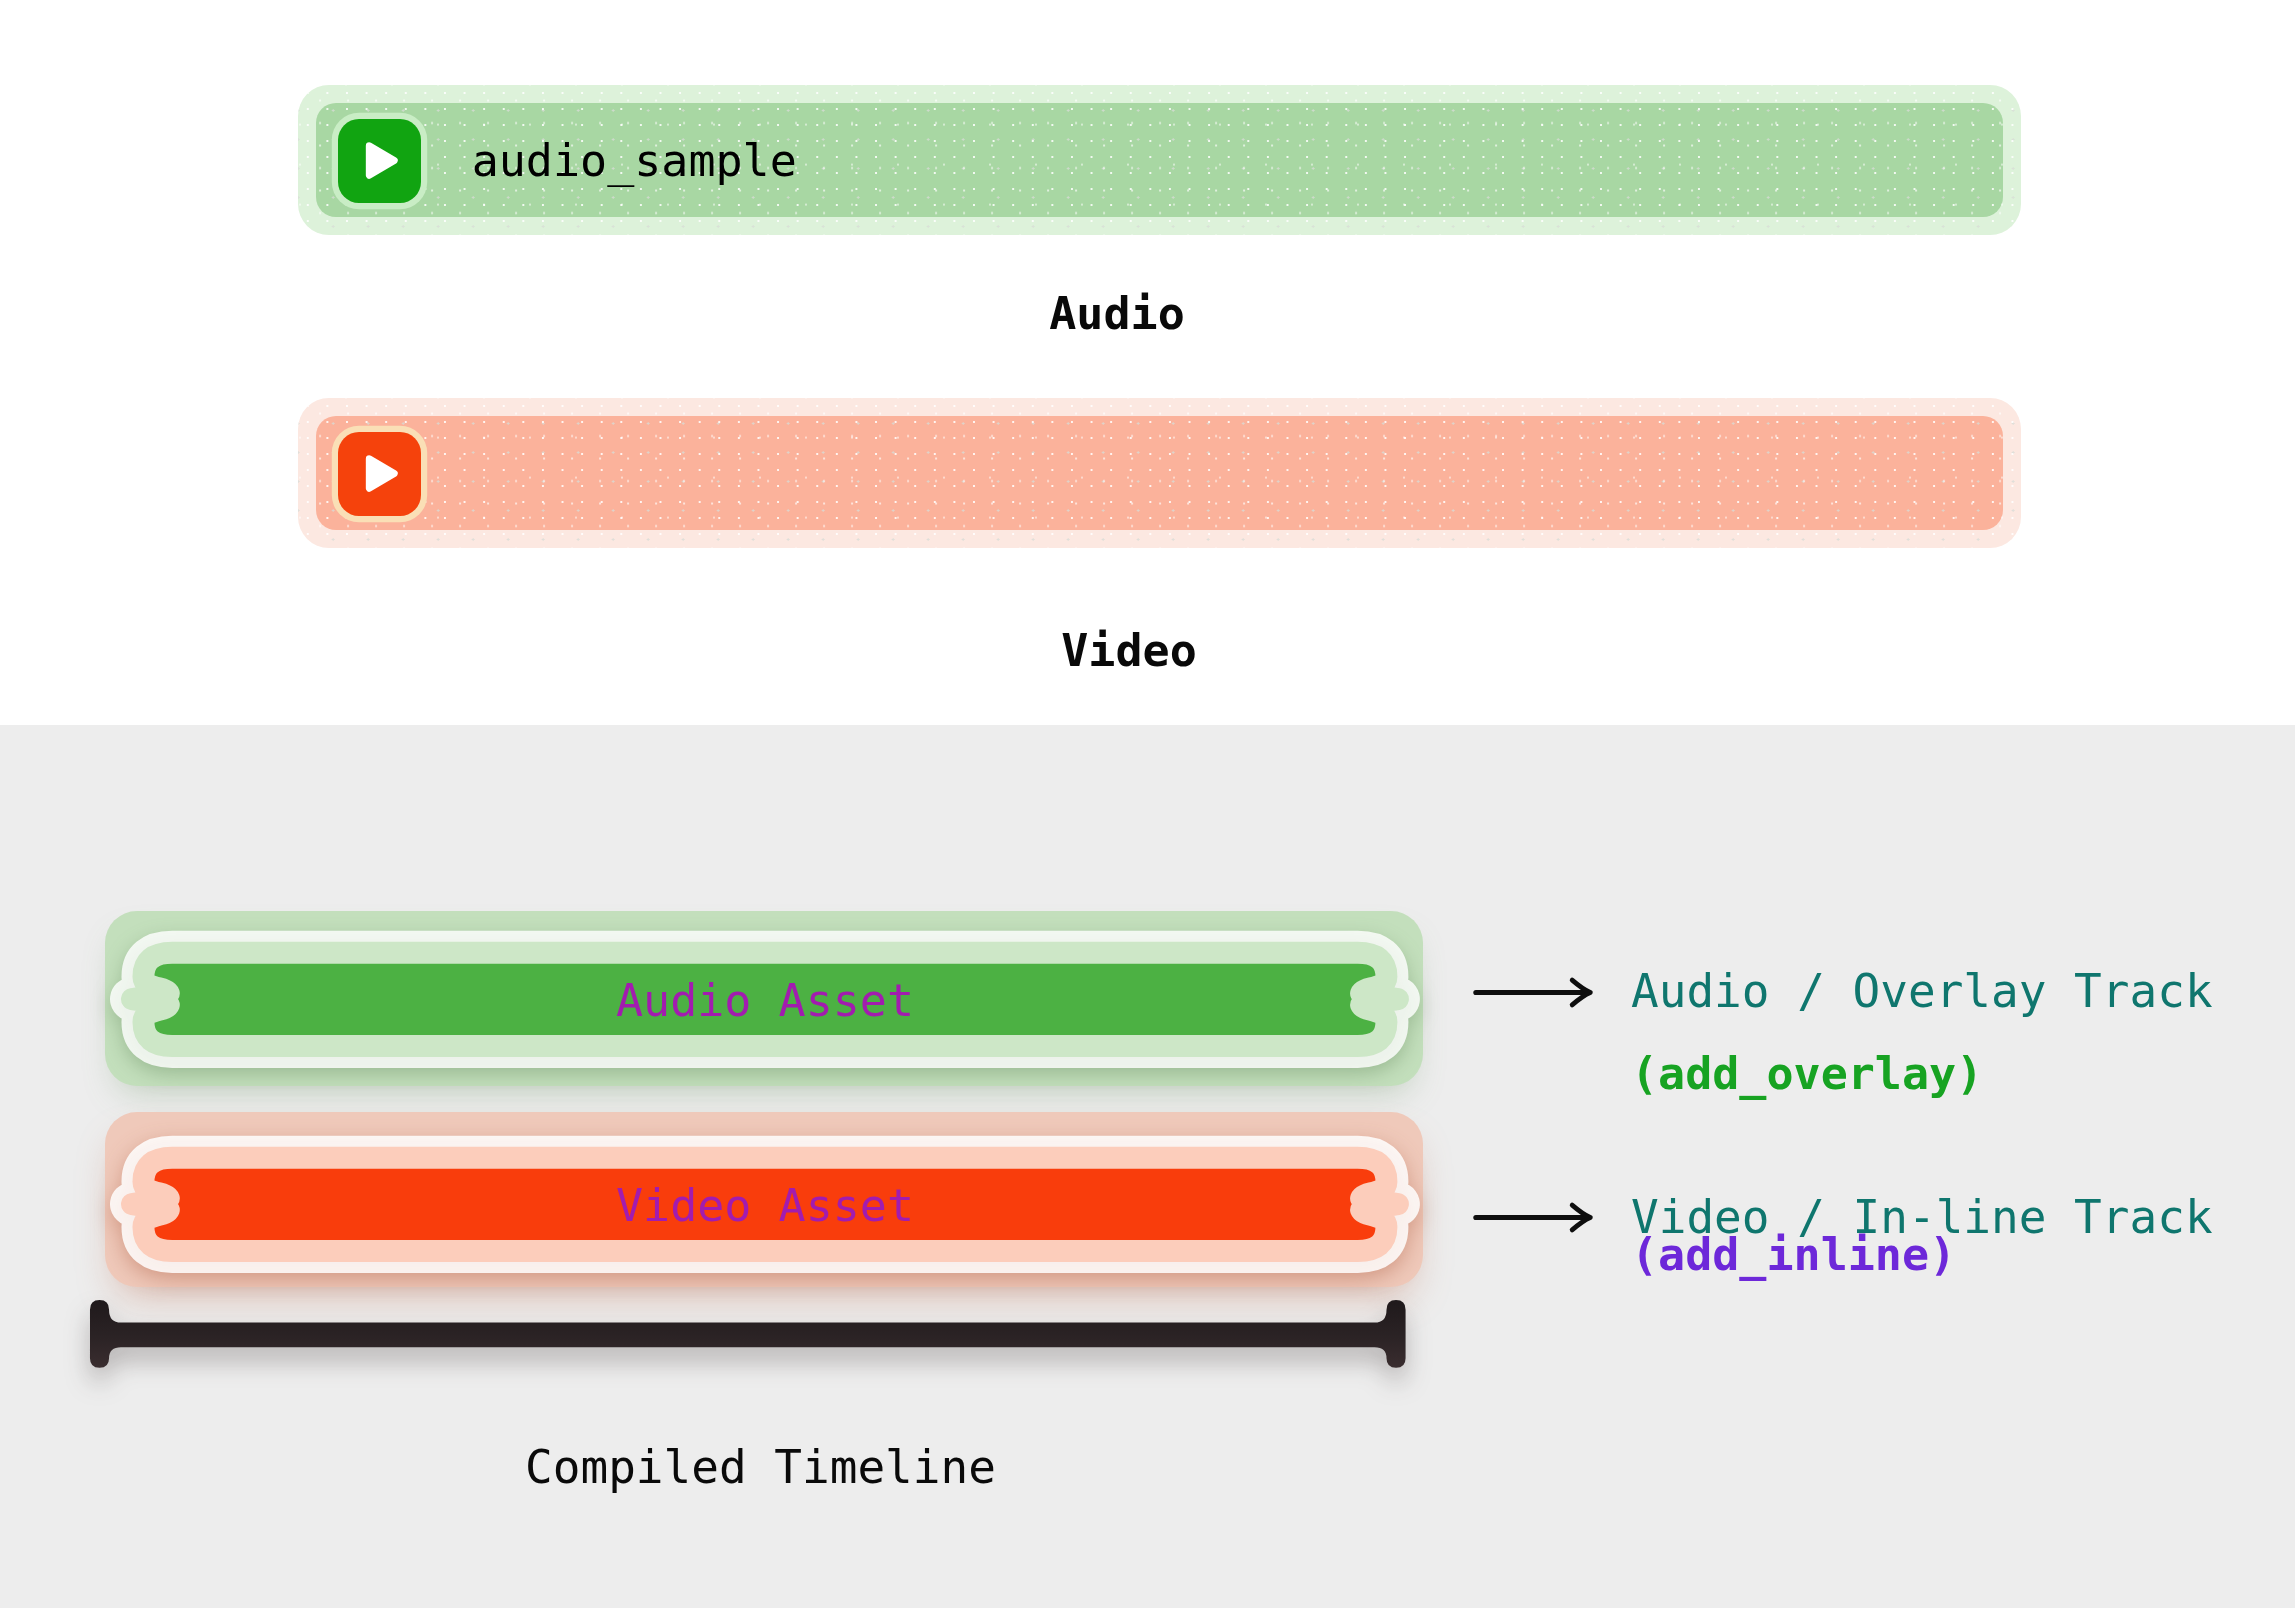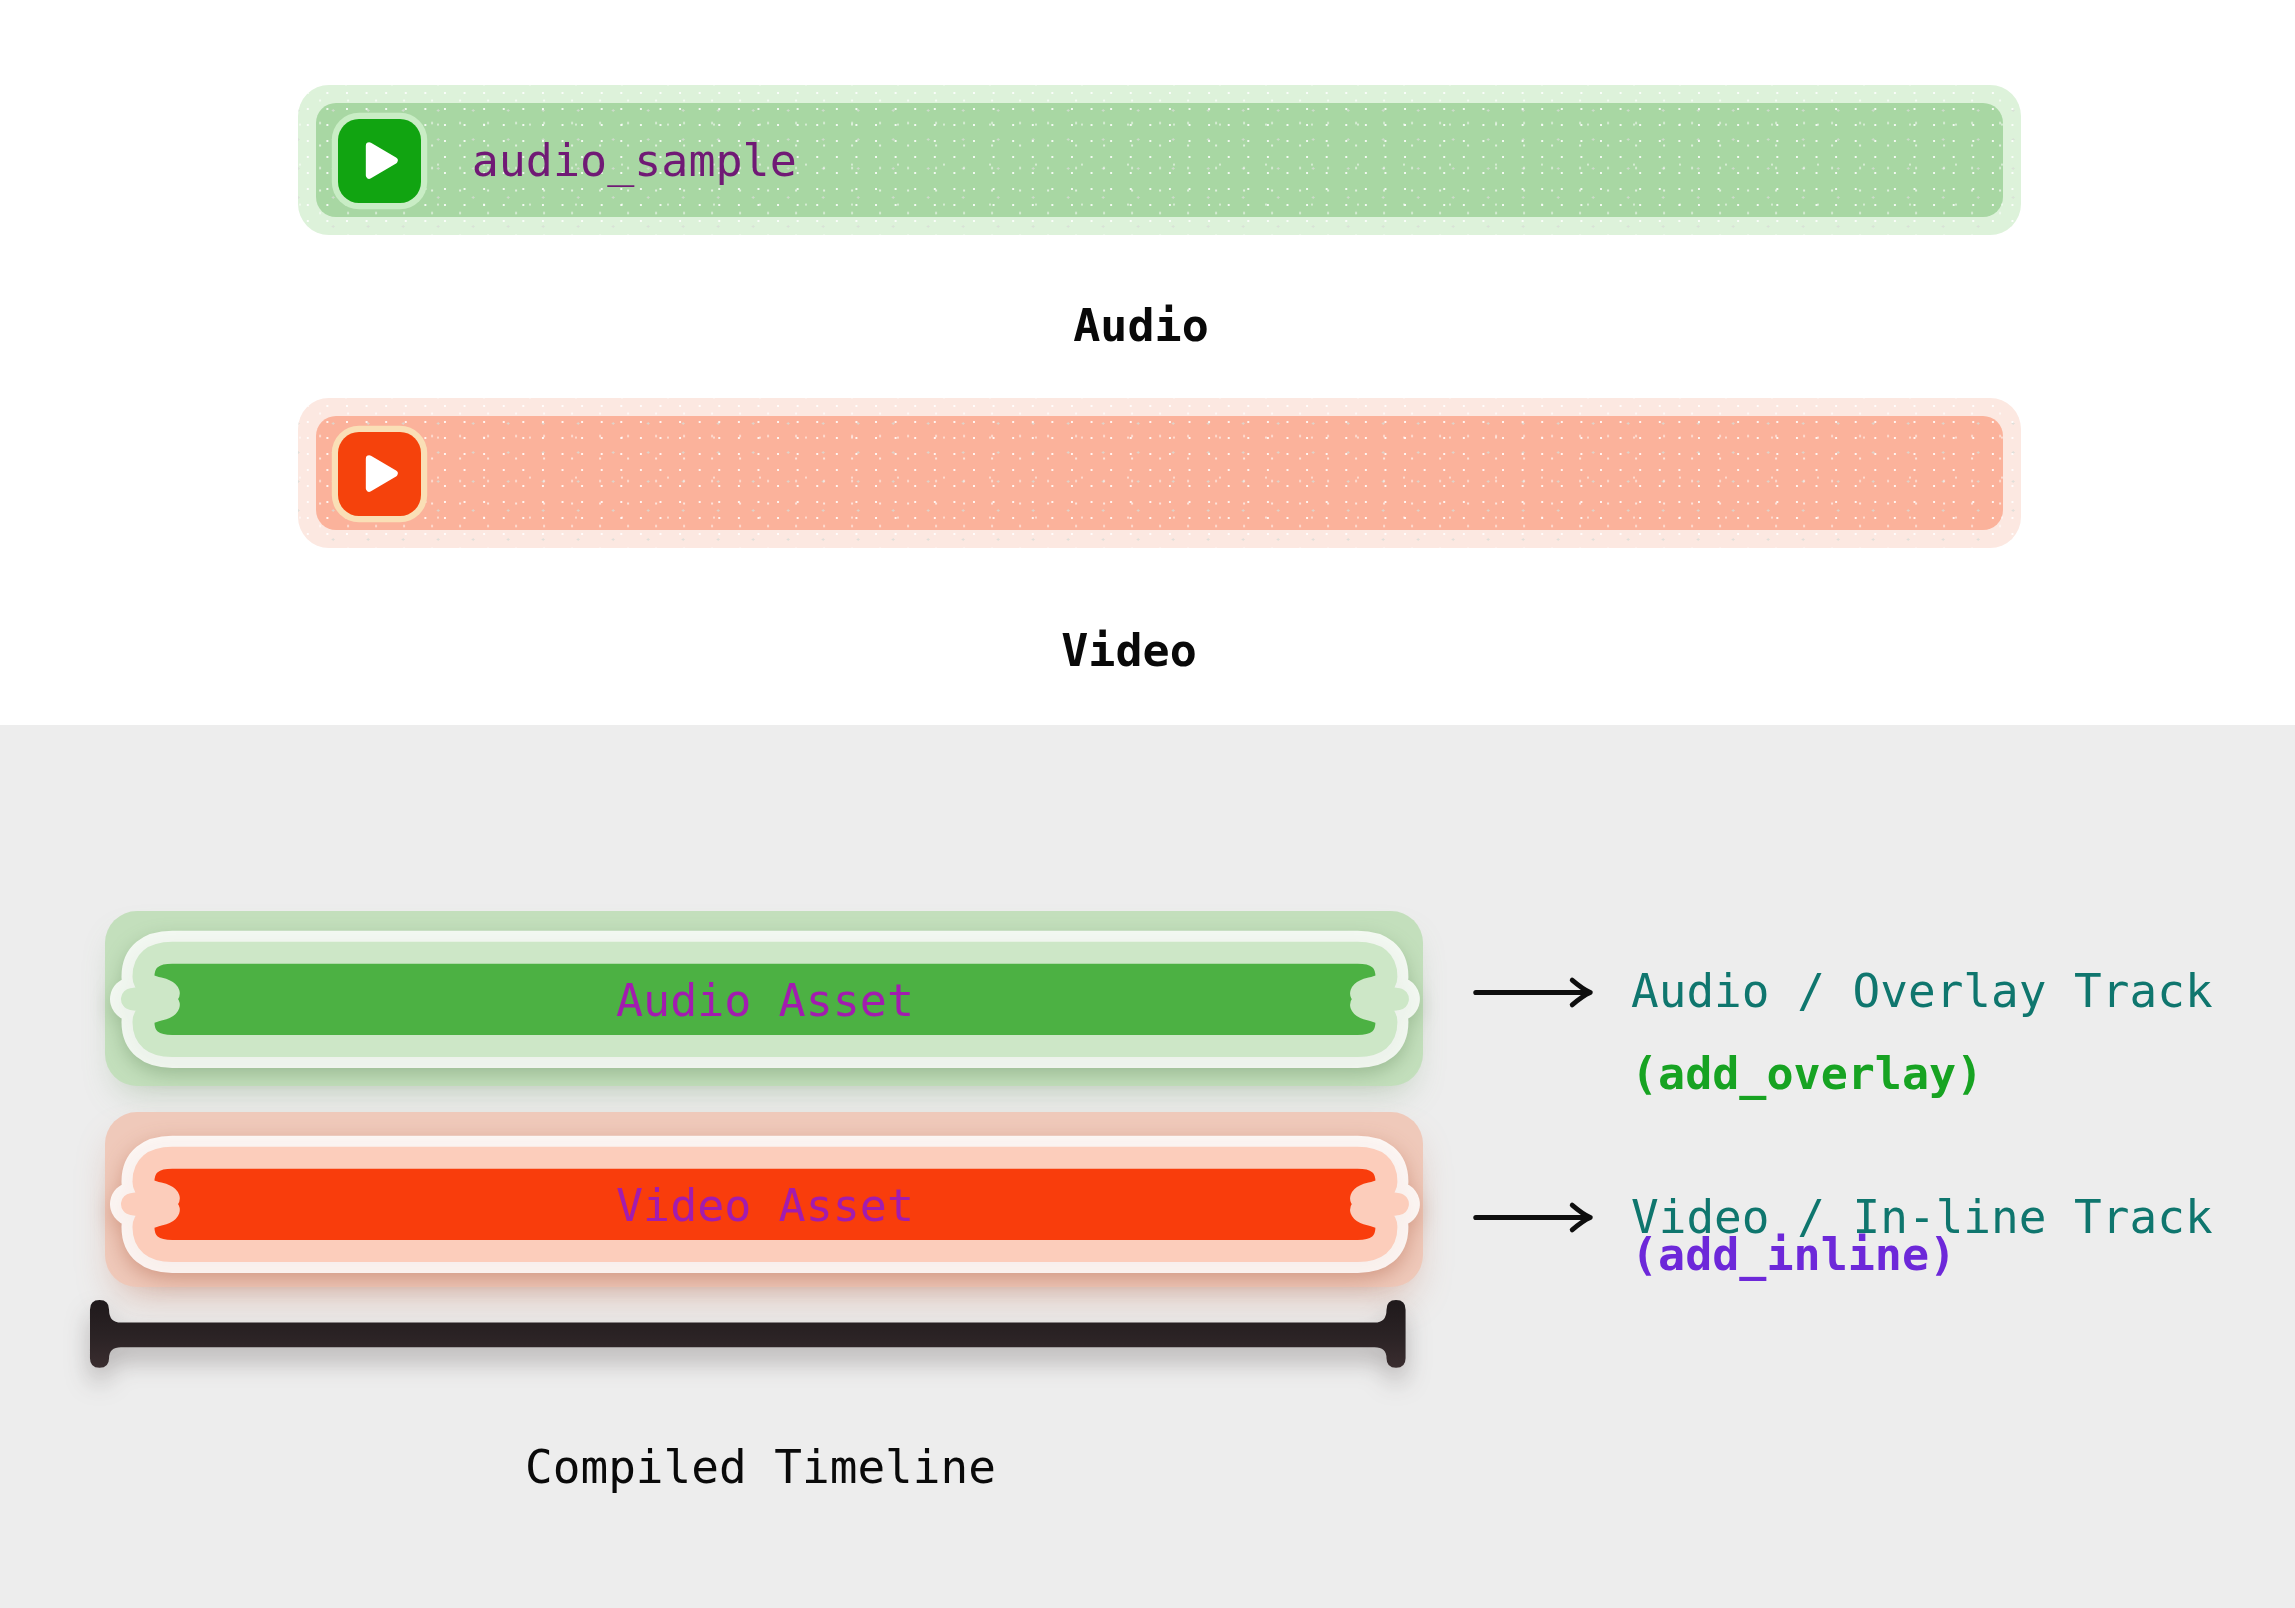--- a/index.html
+++ b/index.html
@@ -33,26 +33,26 @@
   }
   .play-btn{
     position:absolute;left:22px;top:16px;width:83px;height:84px;border-radius:21px;
     border:0;cursor:pointer;z-index:5;display:flex;align-items:center;justify-content:center;padding:0;
   }
   .audio .play-btn{background:#11a411;box-shadow:0 0 0 6.2px #c9edc5;}
   .video .play-btn{background:#f5420c;box-shadow:0 0 0 6.2px #fadfb6;}
   .play-btn svg{width:57px;height:57px;display:block;}
   .sample-label{
     position:absolute;left:156px;top:0;height:100%;display:flex;align-items:center;z-index:5;
-    font-size:45px;color:#701a75;letter-spacing:0;
+    font-size:45px;color:#000000;letter-spacing:0;
   }
   .caption{
     width:1722px;text-align:center;font-size:45px;font-weight:bold;color:#090909;line-height:53px;
   }
-  .caption.audio{left:280px;top:287px;margin-top:12px;}
+  .caption.audio{left:256px;top:287px;}
   .caption.video{left:268px;top:624px;}
 
   
   .asset-box{left:105px;width:1318px;height:175px;border-radius:32px;}
   .asset-box.audio{top:911px;background:#c3dfbc;box-shadow:0 17px 33px -12.4px rgba(110,150,100,.35);}
   .asset-box.video{top:1112px;background:#efc9ba;box-shadow:0 19px 38px -11.5px rgba(190,110,80,.4);}
   .ribbon-wrap{left:110px;width:1310px;height:129px;z-index:4;}
   .ribbon-wrap.audio{top:936px;}
   .ribbon-wrap.video{top:1141px;}
   .ribbon-wrap svg{position:absolute;inset:0;overflow:visible;}

